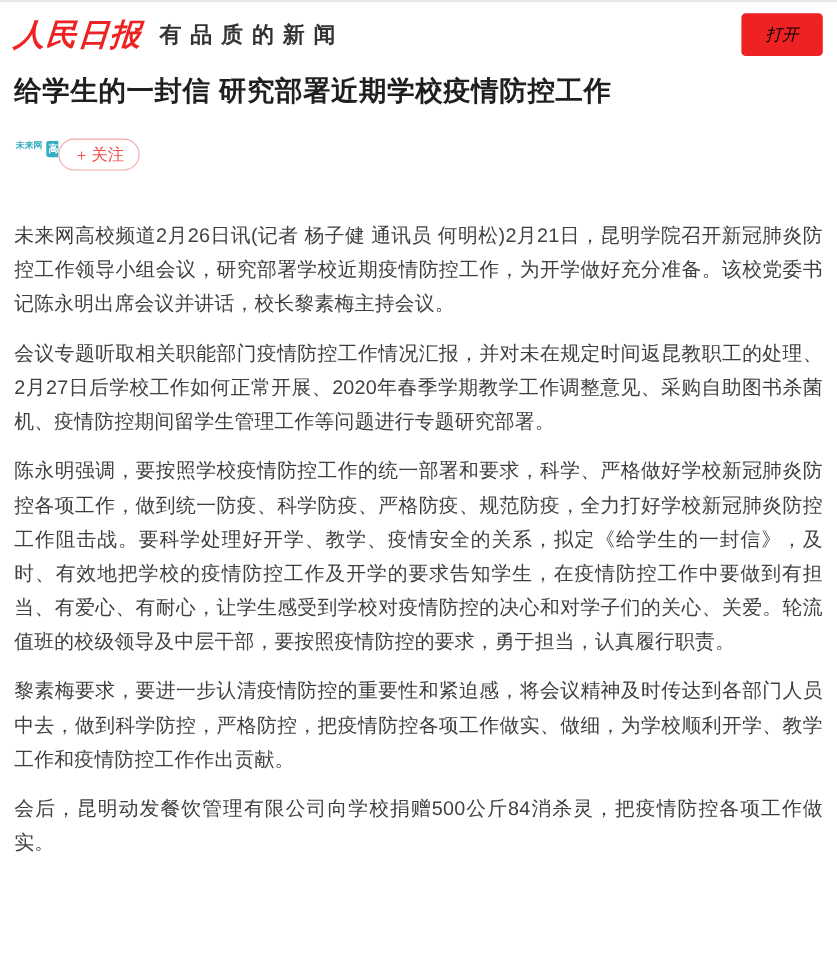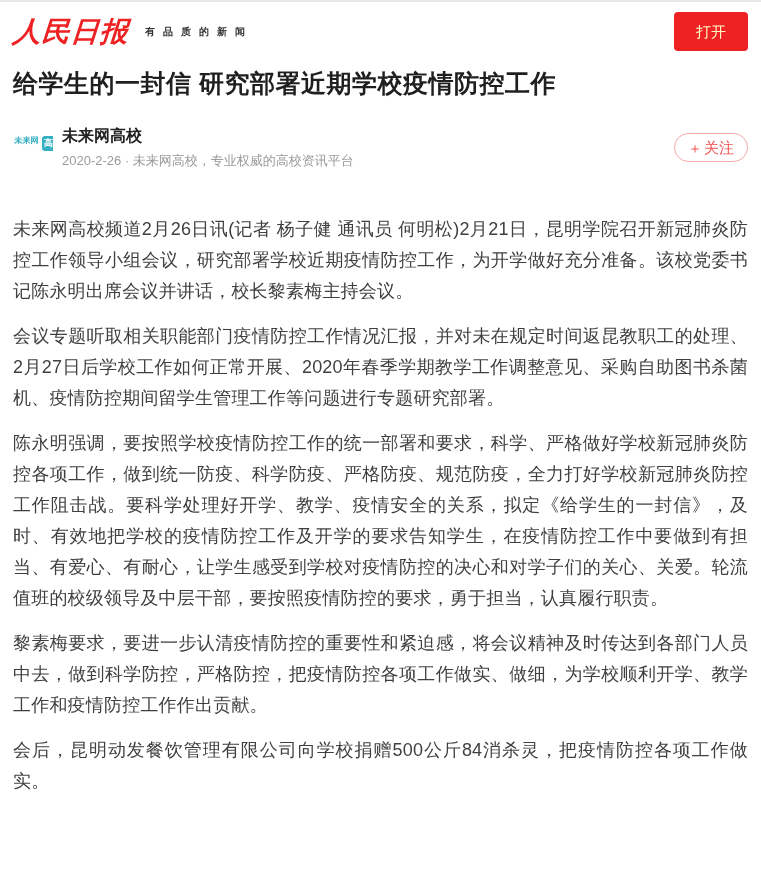--- a/index.html
+++ b/index.html
@@ -30,29 +30,30 @@
   .logo{
     font-family:"DejaVu Serif","Liberation Serif",serif;
     font-style:italic;font-weight:bold;
     color:var(--accent-red);
     font-size:28px;line-height:1;
     letter-spacing:1px;
     transform:skewX(-4deg);
   }
   .slogan{
     margin-left:16px;
-    font-size:10px;font-weight:700;color:#333;
+    font-size:20px;font-weight:700;color:#333;
     letter-spacing:8px;
   }
   .open-btn{
     border:none;cursor:pointer;
-    background:var(--accent-red);color:#fef9c3;
+    background:var(--accent-red);color:#000000;
     font-size:15px;line-height:1;
     padding:12px 22px;border-radius:4px;
     font-family:inherit;
+    font-style:italic;
   }
   
   .title{
     margin-top:19px;
     font-size:25px;font-weight:700;color:var(--text-title);
     letter-spacing:0.5px;line-height:1.3;
   }
   
   .author-row{
     margin-top:26px;
@@ -107,24 +108,20 @@
     <button class="open-btn">打开</button>
   </header>
 
   <h1 class="title">给学生的一封信 研究部署近期学校疫情防控工作</h1>
 
   <div class="author-row">
     <div class="avatar">
       <span class="av-left">未来网</span>
       <span class="av-box">高校</span>
     </div>
-    <div class="author-info">
-      <div class="author-name">未来网高校</div>
-      <div class="author-meta">2020-2-26 · 未来网高校，专业权威的高校资讯平台</div>
-    </div>
     <button class="follow-btn">
       <span class="plus">＋</span>
       <span>关注</span>
     </button>
   </div>
 
   <article class="body">
 
       <p class="para">未来网高校频道2月26日讯(记者 杨子健 通讯员 何明松)2月21日，昆明学院召开新冠肺炎防控工作领导小组会议，研究部署学校近期疫情防控工作，为开学做好充分准备。该校党委书记陈永明出席会议并讲话，校长黎素梅主持会议。</p>
 

